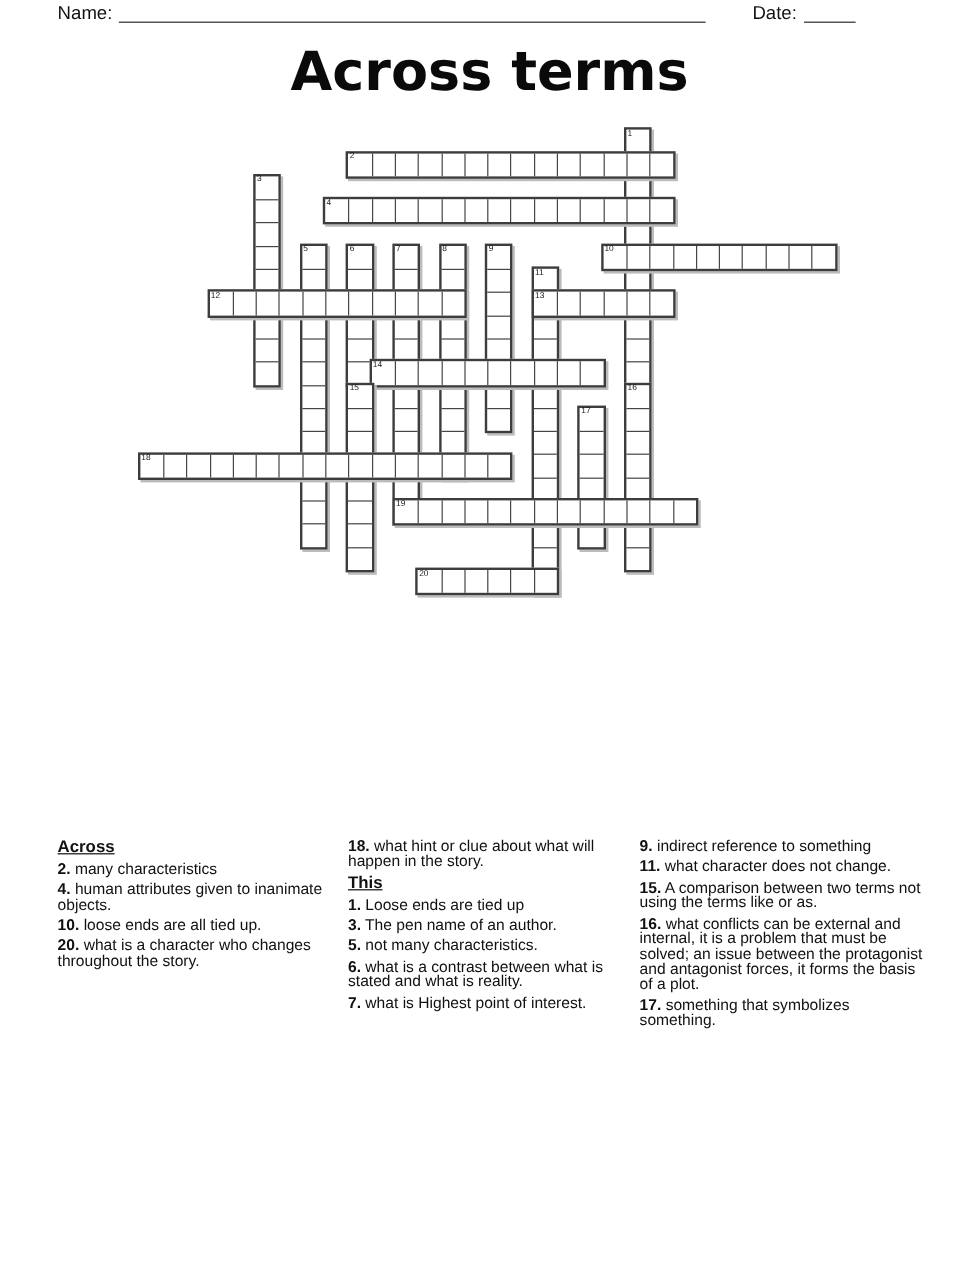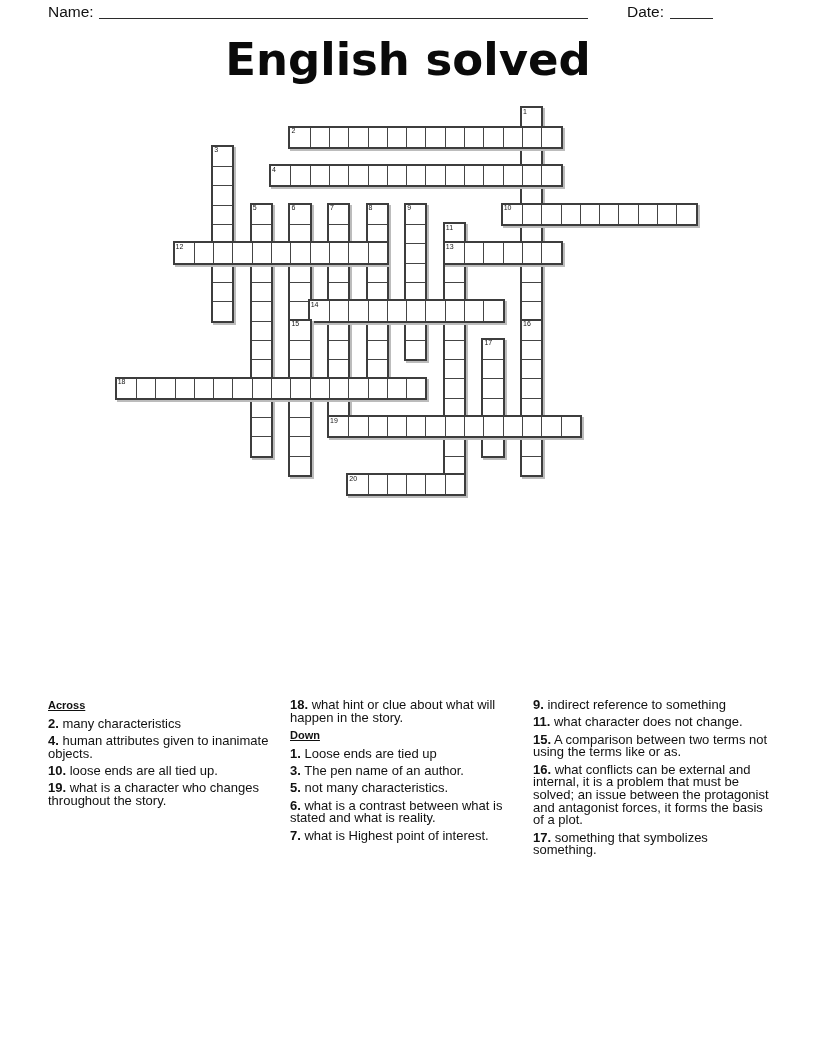--- a/index.html
+++ b/index.html
@@ -20,34 +20,34 @@
   .word{position:absolute;background:#fff;border:2px solid #3d3d3d;
         box-shadow:2px 2px 0 #bcbcbc;box-sizing:content-box;display:flex;}
   .word.across{flex-direction:row;}
   .word.down{flex-direction:column;}
   .cell{position:relative;box-sizing:border-box;flex:none;background:transparent;}
   .word.across .cell + .cell{border-left:1.5px solid #454545;}
   .word.down .cell + .cell{border-top:1.5px solid #454545;}
   .cellnum{position:absolute;top:-0.5px;left:1px;font-size:7px;line-height:8px;color:#151515;}
   
   .clue-col{position:absolute;top:699px;width:238px;font-size:13px;line-height:12.7px;color:#111;}
-  .clue-head{margin:0 0 6px 0;font-weight:bold;text-decoration:underline;font-size:11px;}
+  .clue-head{margin:0 0 6px 0;font-weight:bold;text-decoration:underline;font-size:14px;}
   .clue{margin:0 0 4.6px 0;}
   .cnum{font-weight:bold;}
 </style>
 </head>
 <body>
 
 <div class="page">
   <span class="hdr-label" id="name-label">Name:</span>
   <span class="hdr-line" id="name-line"></span>
   <span class="hdr-label" id="date-label">Date:</span>
   <span class="hdr-line" id="date-line"></span>
 
-  <h1 class="title">English solved</h1>
+  <h1 class="title">Across terms</h1>
 
   <div id="grid">
       <div class="word down" style="left: 520px; top: 106.3px; width: 19.3px; height: 212.3px;">
         <div class="cell" style="width: 19.3px; height: 19.3px;">
           <span class="cellnum">1</span>
         </div>
         <div class="cell" style="width: 19.3px; height: 19.3px;"></div>
         <div class="cell" style="width: 19.3px; height: 19.3px;"></div>
         <div class="cell" style="width: 19.3px; height: 19.3px;"></div>
         <div class="cell" style="width: 19.3px; height: 19.3px;"></div>
@@ -330,25 +330,25 @@
         <div class="cell" style="width: 19.3px; height: 19.3px;"></div>
       </div>
     </div>
 
   <div id="clues">
       <div class="clue-col" style="left: 48px;">
         <p class="clue-head">Across</p>
         <p class="clue"><span class="cnum">2.</span> many characteristics</p>
         <p class="clue"><span class="cnum">4.</span> human attributes given to inanimate objects.</p>
         <p class="clue"><span class="cnum">10.</span> loose ends are all tied up.</p>
-        <p class="clue"><span class="cnum">19.</span> what is a character who changes throughout the story.</p>
+        <p class="clue"><span class="cnum">20.</span> what is a character who changes throughout the story.</p>
       </div>
       <div class="clue-col" style="left: 290px;">
         <p class="clue"><span class="cnum">18.</span> what hint or clue about what will happen in the story.</p>
-        <p class="clue-head">Down</p>
+        <p class="clue-head">This</p>
         <p class="clue"><span class="cnum">1.</span> Loose ends are tied up</p>
         <p class="clue"><span class="cnum">3.</span> The pen name of an author.</p>
         <p class="clue"><span class="cnum">5.</span> not many characteristics.</p>
         <p class="clue"><span class="cnum">6.</span> what is a contrast between what is stated and what is reality.</p>
         <p class="clue"><span class="cnum">7.</span> what is Highest point of interest.</p>
       </div>
       <div class="clue-col" style="left: 533px;">
         <p class="clue"><span class="cnum">9.</span> indirect reference to something</p>
         <p class="clue"><span class="cnum">11.</span> what character does not change.</p>
         <p class="clue"><span class="cnum">15.</span> A comparison between two terms not using the terms like or as.</p>

